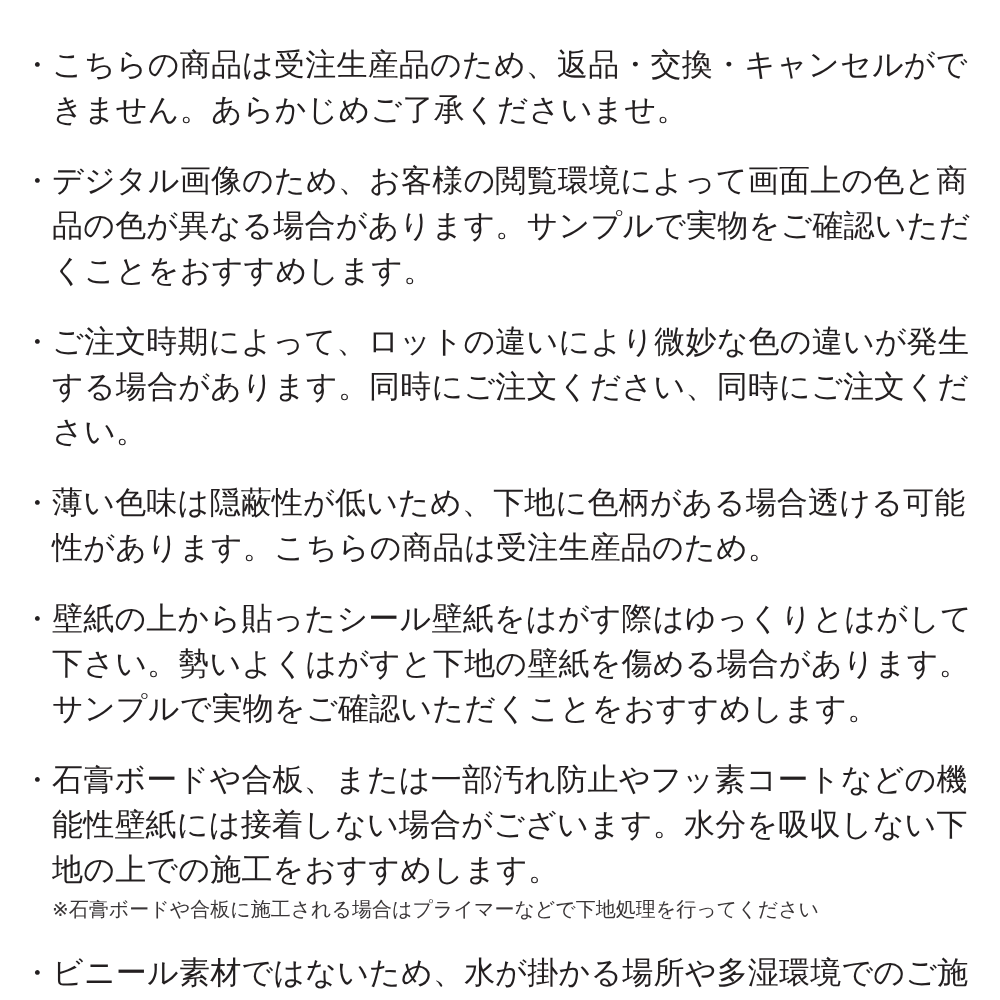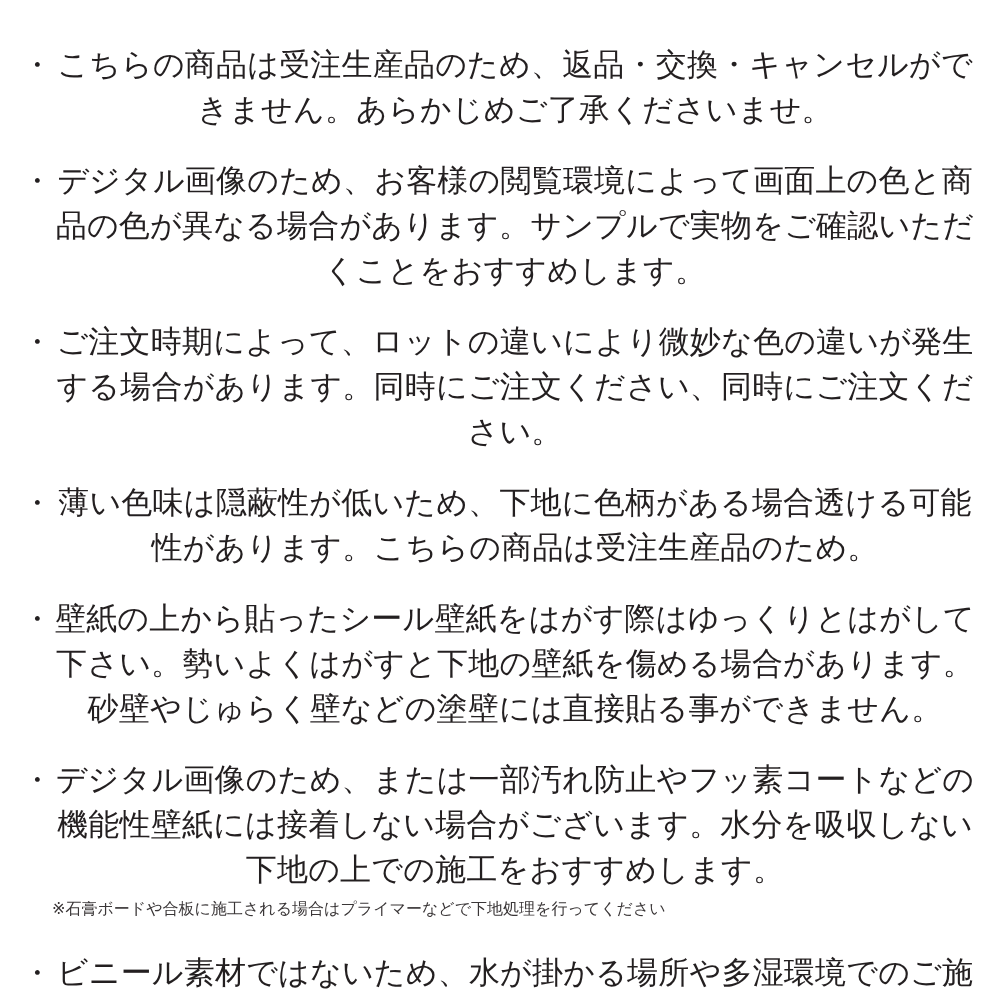--- a/index.html
+++ b/index.html
@@ -39,25 +39,25 @@
     text-align: left;
   }
   .note-body {
     flex: 1 1 auto;
   }
   .note-text {
     font-size: 31px;
     line-height: 45px;
     letter-spacing: 0.2px;
     color: #231f20;
-    text-align: center;
+    text-align: left;
     font-weight: 400;
   }
   .sub-text {
-    font-size: 16px;
+    font-size: 20px;
     line-height: 30px;
     color: #3a3637;
     margin-top: 2px;
     letter-spacing: 0px;
   }
 </style>
 </head>
 <body>
 
 <div class="sheet">
@@ -86,28 +86,28 @@
   <div class="note">
     <span class="bullet">・</span>
     <div class="note-body">
       <div class="note-text">薄い色味は隠蔽性が低いため、下地に色柄がある場合透ける可能性があります。こちらの商品は受注生産品のため。</div>
     </div>
   </div>
 
   <div class="note">
     <span class="bullet">・</span>
     <div class="note-body">
-      <div class="note-text">壁紙の上から貼ったシール壁紙をはがす際はゆっくりとはがして下さい。勢いよくはがすと下地の壁紙を傷める場合があります。砂壁やじゅらく壁などの塗壁には直接貼る事ができません。</div>
+      <div class="note-text">壁紙の上から貼ったシール壁紙をはがす際はゆっくりとはがして下さい。勢いよくはがすと下地の壁紙を傷める場合があります。サンプルで実物をご確認いただくことをおすすめします。</div>
     </div>
   </div>
 
   <div class="note">
     <span class="bullet">・</span>
     <div class="note-body">
-      <div class="note-text">デジタル画像のため、または一部汚れ防止やフッ素コートなどの機能性壁紙には接着しない場合がございます。水分を吸収しない下地の上での施工をおすすめします。</div>
+      <div class="note-text">石膏ボードや合板、または一部汚れ防止やフッ素コートなどの機能性壁紙には接着しない場合がございます。水分を吸収しない下地の上での施工をおすすめします。</div>
       <div class="sub-text">※石膏ボードや合板に施工される場合はプライマーなどで下地処理を行ってください</div>
     </div>
   </div>
 
   <div class="note">
     <span class="bullet">・</span>
     <div class="note-body">
       <div class="note-text">ビニール素材ではないため、水が掛かる場所や多湿環境でのご施工は非推奨となっております。</div>
     </div>
   </div>

